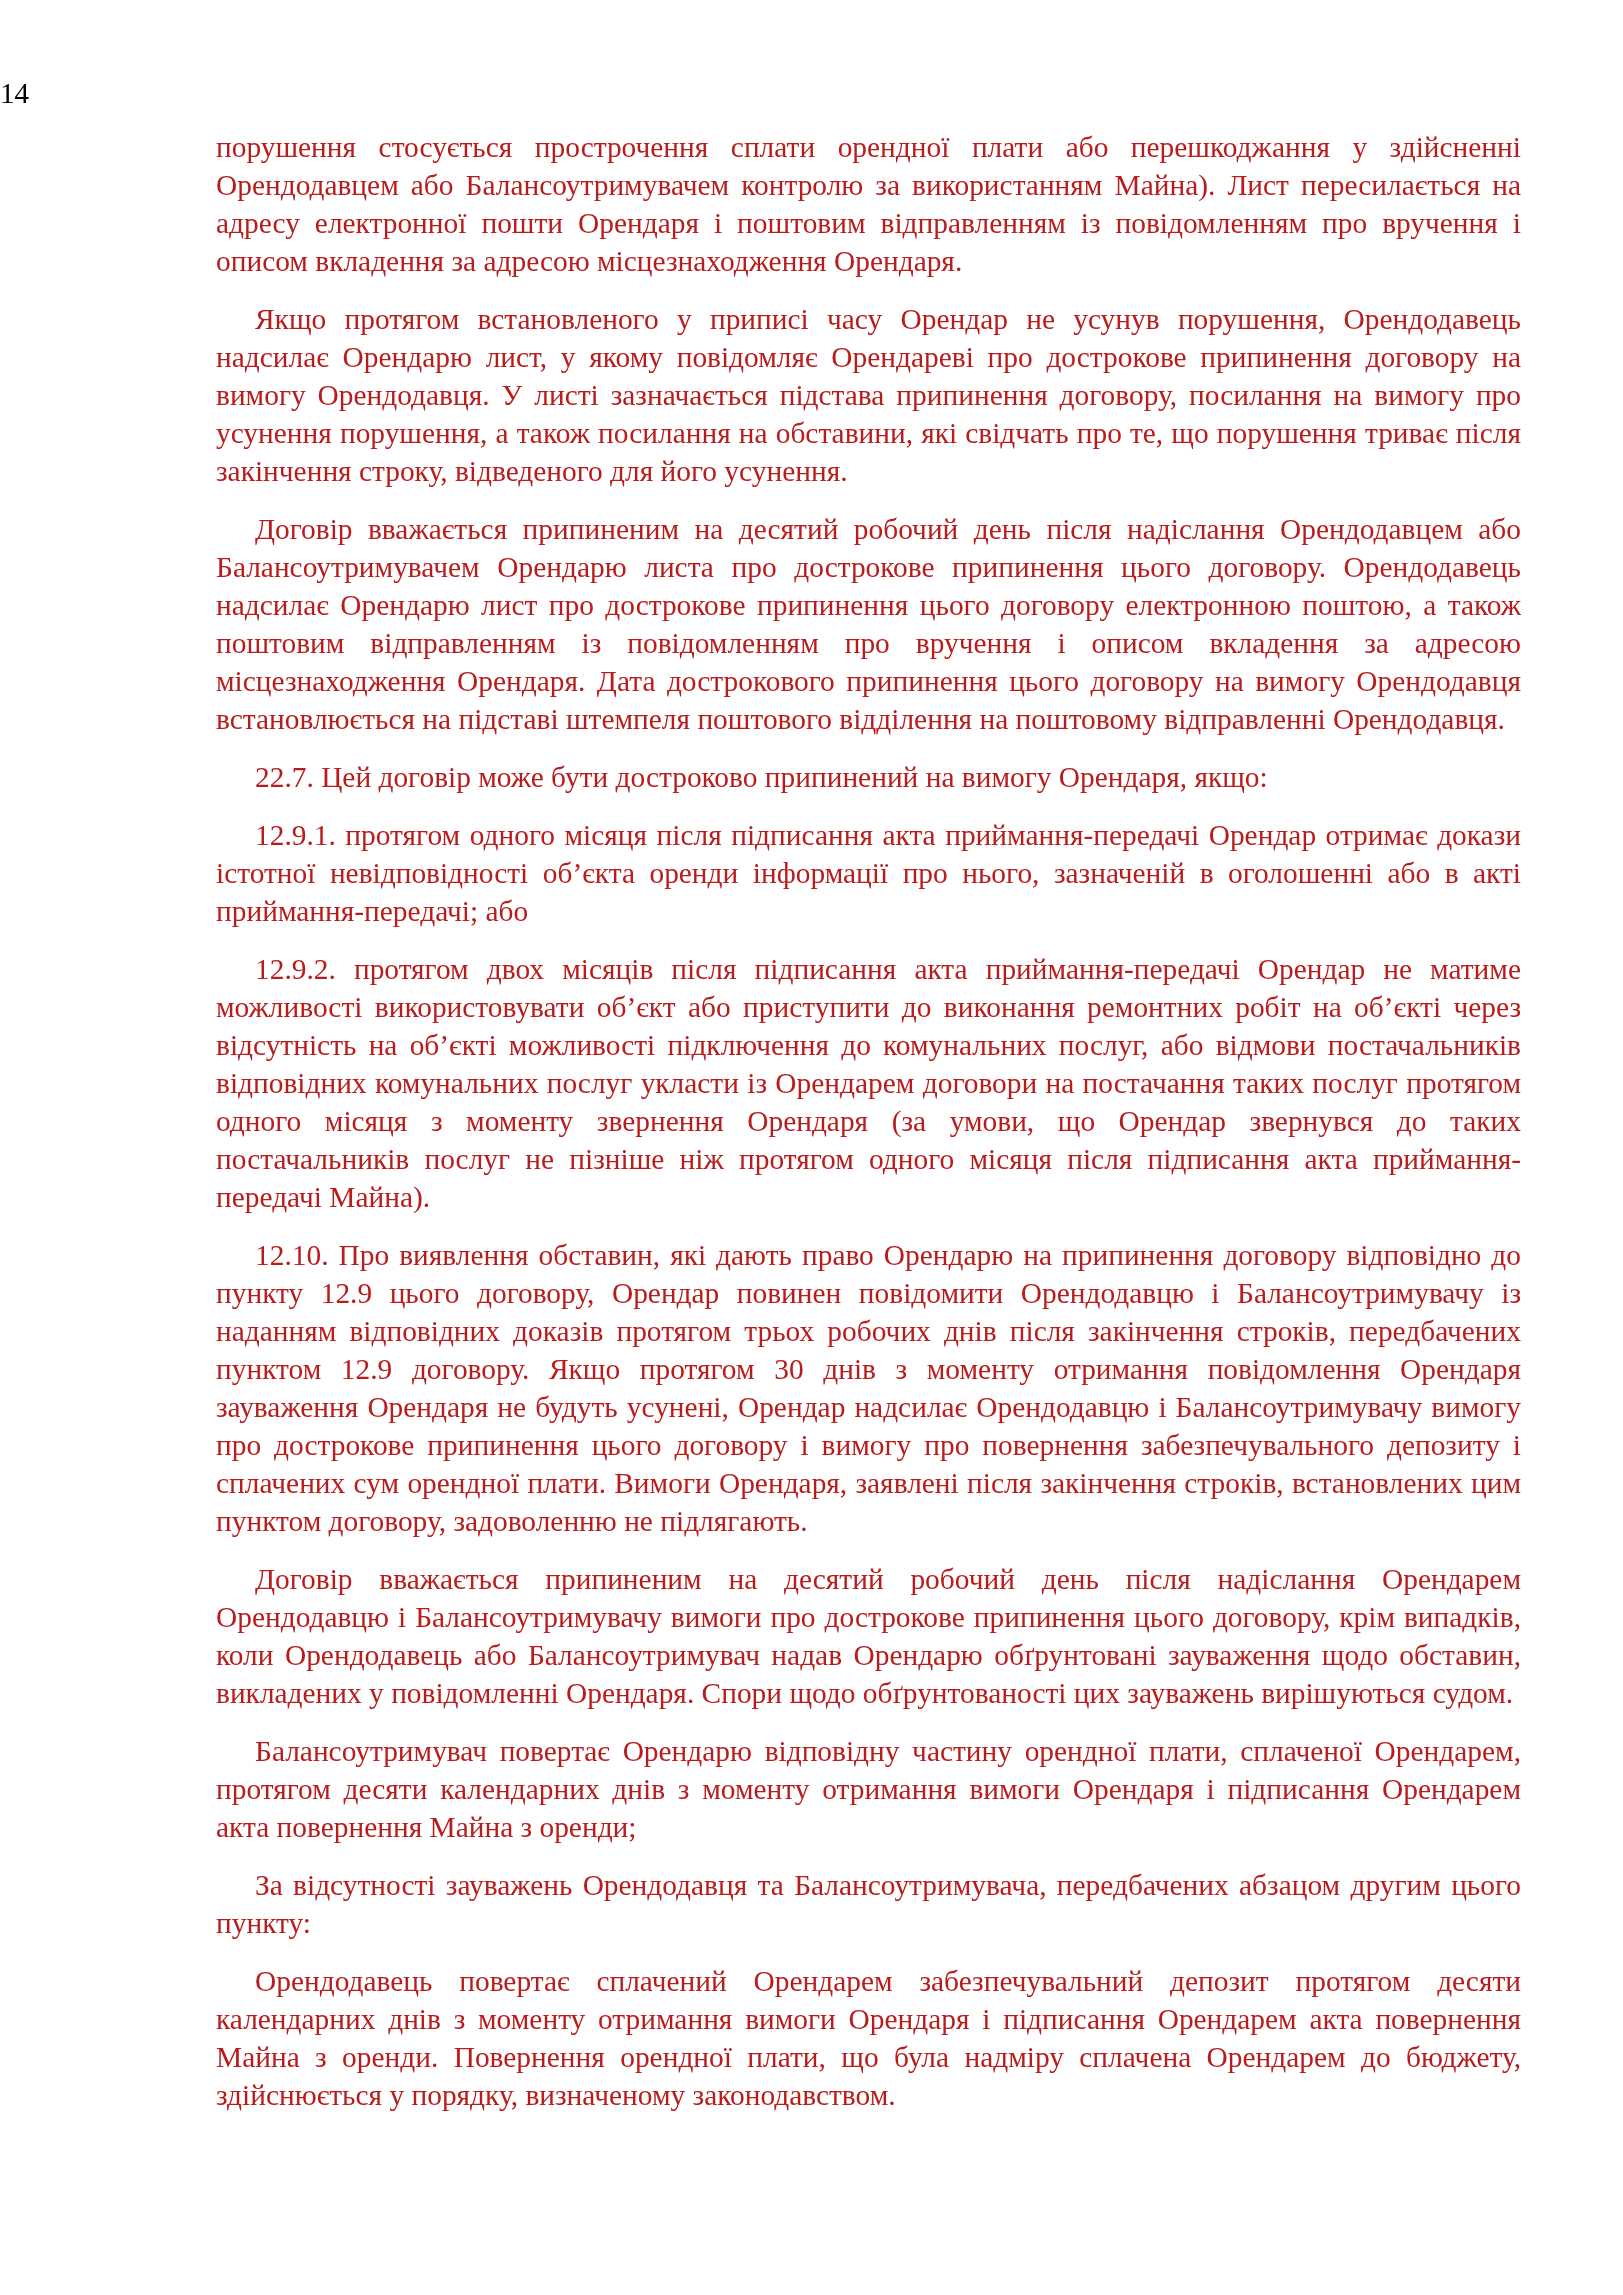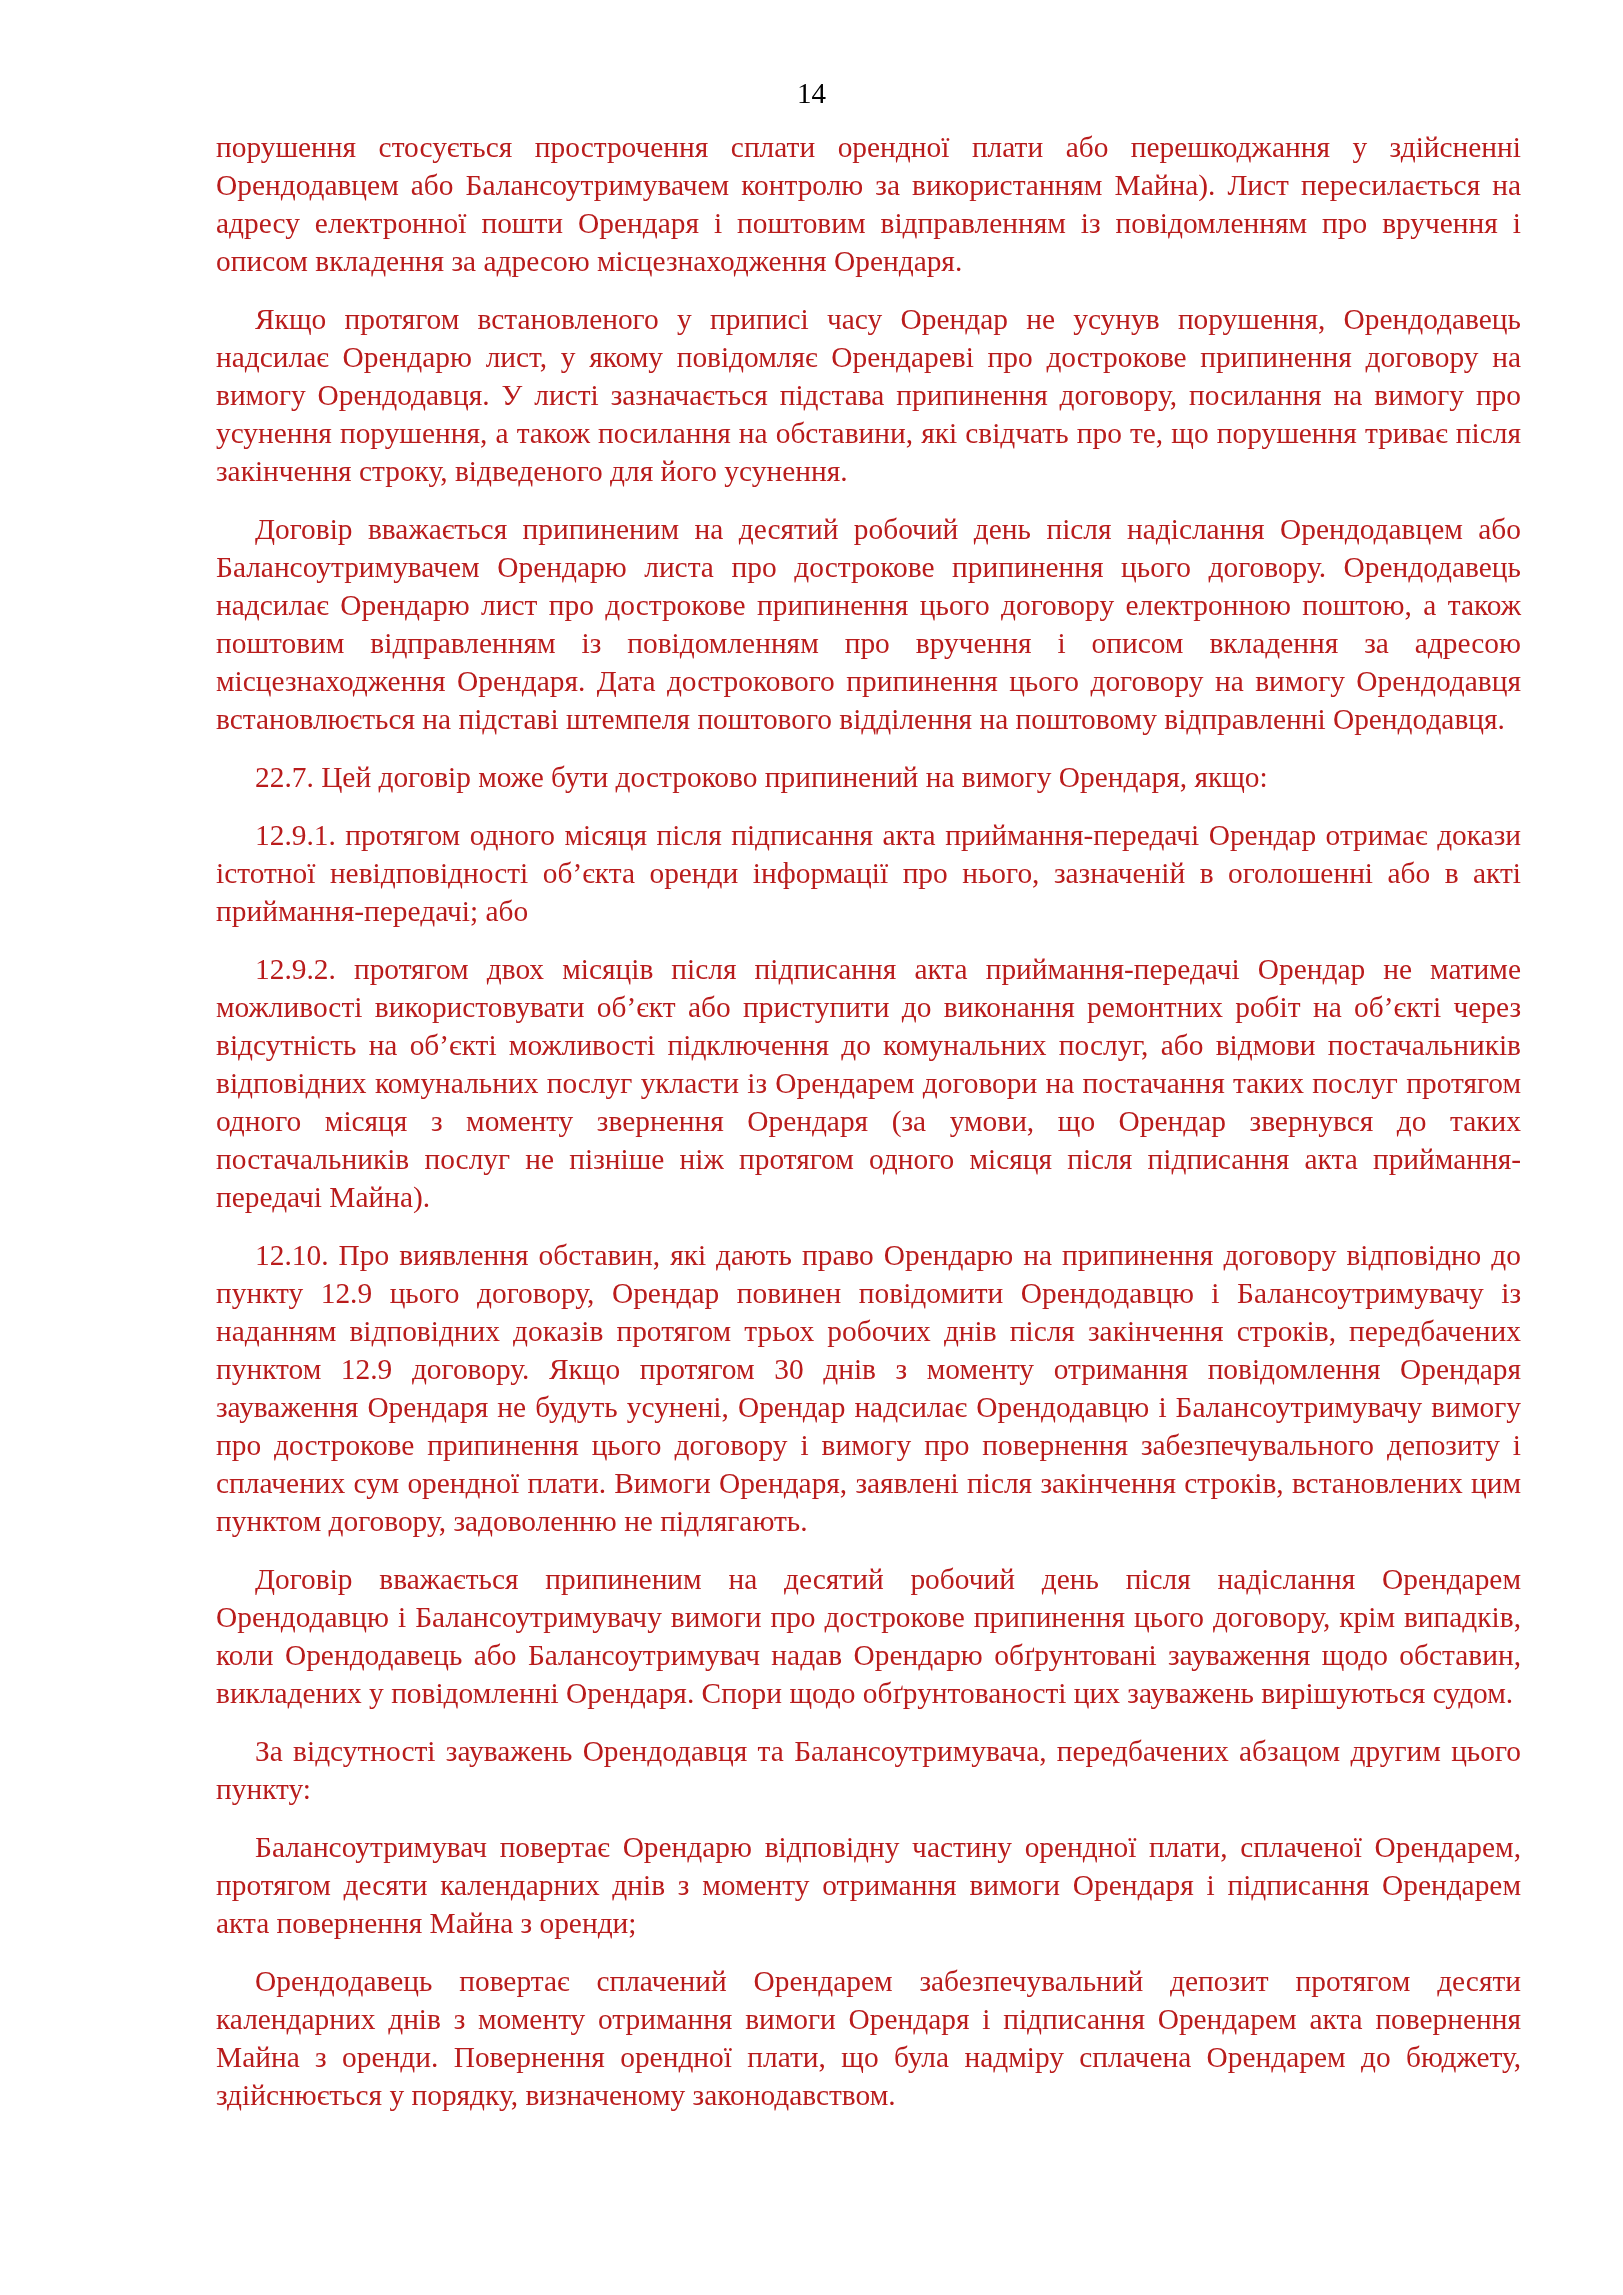--- a/index.html
+++ b/index.html
@@ -1,18 +1,18 @@
 <!DOCTYPE html>
 <html style="font-size:10.5px"><head>
 <meta charset="utf-8">
 <style>
   html, body { margin: 0; padding: 0; background: #ffffff; }
   body { width: 1623px; height: 2295px; position: relative; overflow: hidden; }
   .page-number {
-    position: absolute; top: 77px; left: 0; width: 1623px; text-align: center;
+    position: absolute; top: 77px; left: 0; width: 1623px; 
     font-family: "Liberation Serif", serif; font-size: 29px; color: #000;
   }
   .content {
     position: absolute; top: 128px; left: 216px; width: 1305px;
     font-family: "Liberation Serif", serif; font-size: 29.4px; line-height: 38px;
     color: #b91c1c; text-align: justify;
   }
   .para { margin: 0 0 14.4px 0; text-indent: 0; }
   .para.indent { text-indent: 39px; margin-top: 20px; }
 </style>
@@ -23,17 +23,17 @@
 
 <div class="content">
   <p class="para">порушення стосується прострочення сплати орендної плати або перешкоджання у здійсненні Орендодавцем або Балансоутримувачем контролю за використанням Майна). Лист пересилається на адресу електронної пошти Орендаря і поштовим відправленням із повідомленням про вручення і описом вкладення за адресою місцезнаходження Орендаря.</p>
   <p class="para indent">Якщо протягом встановленого у приписі часу Орендар не усунув порушення, Орендодавець надсилає Орендарю лист, у якому повідомляє Орендареві про дострокове припинення договору на вимогу Орендодавця. У листі зазначається підстава припинення договору, посилання на вимогу про усунення порушення, а також посилання на обставини, які свідчать про те, що порушення триває після закінчення строку, відведеного для його усунення.</p>
   <p class="para indent">Договір вважається припиненим на десятий робочий день після надіслання Орендодавцем або Балансоутримувачем Орендарю листа про дострокове припинення цього договору. Орендодавець надсилає Орендарю лист про дострокове припинення цього договору електронною поштою, а також поштовим відправленням із повідомленням про вручення і описом вкладення за адресою місцезнаходження Орендаря. Дата дострокового припинення цього договору на вимогу Орендодавця встановлюється на підставі штемпеля поштового відділення на поштовому відправленні Орендодавця.</p>
   <p class="para indent">22.7. Цей договір може бути достроково припинений на вимогу Орендаря, якщо:</p>
   <p class="para indent">12.9.1. протягом одного місяця після підписання акта приймання-передачі Орендар отримає докази істотної невідповідності об’єкта оренди інформації про нього, зазначеній в оголошенні або в акті приймання-передачі; або</p>
   <p class="para indent">12.9.2. протягом двох місяців після підписання акта приймання-передачі Орендар не матиме можливості використовувати об’єкт або приступити до виконання ремонтних робіт на об’єкті через відсутність на об’єкті можливості підключення до комунальних послуг, або відмови постачальників відповідних комунальних послуг укласти із Орендарем договори на постачання таких послуг протягом одного місяця з моменту звернення Орендаря (за умови, що Орендар звернувся до таких постачальників послуг не пізніше ніж протягом одного місяця після підписання акта приймання-передачі Майна).</p>
   <p class="para indent">12.10. Про виявлення обставин, які дають право Орендарю на припинення договору відповідно до пункту 12.9 цього договору, Орендар повинен повідомити Орендодавцю і Балансоутримувачу із наданням відповідних доказів протягом трьох робочих днів після закінчення строків, передбачених пунктом 12.9 договору. Якщо протягом 30 днів з моменту отримання повідомлення Орендаря зауваження Орендаря не будуть усунені, Орендар надсилає Орендодавцю і Балансоутримувачу вимогу про дострокове припинення цього договору і вимогу про повернення забезпечувального депозиту і сплачених сум орендної плати. Вимоги Орендаря, заявлені після закінчення строків, встановлених цим пунктом договору, задоволенню не підлягають.</p>
   <p class="para indent">Договір вважається припиненим на десятий робочий день після надіслання Орендарем Орендодавцю і Балансоутримувачу вимоги про дострокове припинення цього договору, крім випадків, коли Орендодавець або Балансоутримувач надав Орендарю обґрунтовані зауваження щодо обставин, викладених у повідомленні Орендаря. Спори щодо обґрунтованості цих зауважень вирішуються судом.</p>
+  <p class="para indent">Балансоутримувач повертає Орендарю відповідну частину орендної плати, сплаченої Орендарем, протягом десяти календарних днів з моменту отримання вимоги Орендаря і підписання Орендарем акта повернення Майна з оренди;</p>
   <p class="para indent">За відсутності зауважень Орендодавця та Балансоутримувача, передбачених абзацом другим цього пункту:</p>
-  <p class="para indent">Балансоутримувач повертає Орендарю відповідну частину орендної плати, сплаченої Орендарем, протягом десяти календарних днів з моменту отримання вимоги Орендаря і підписання Орендарем акта повернення Майна з оренди;</p>
   <p class="para indent">Орендодавець повертає сплачений Орендарем забезпечувальний депозит протягом десяти календарних днів з моменту отримання вимоги Орендаря і підписання Орендарем акта повернення Майна з оренди. Повернення орендної плати, що була надміру сплачена Орендарем до бюджету, здійснюється у порядку, визначеному законодавством.</p>
 </div>
 
 
 </body></html>

